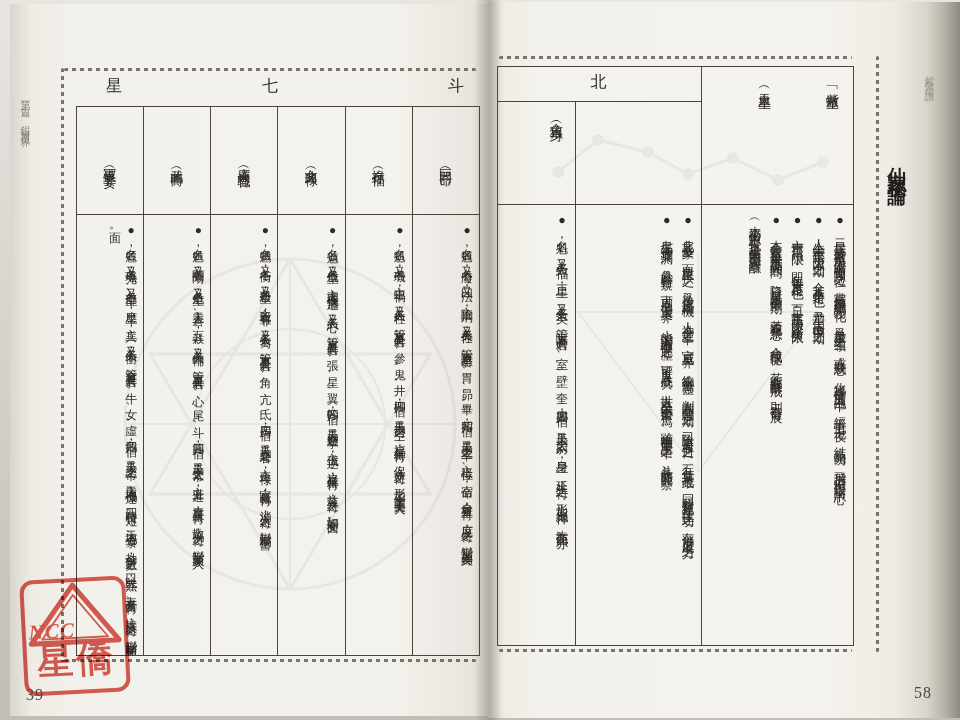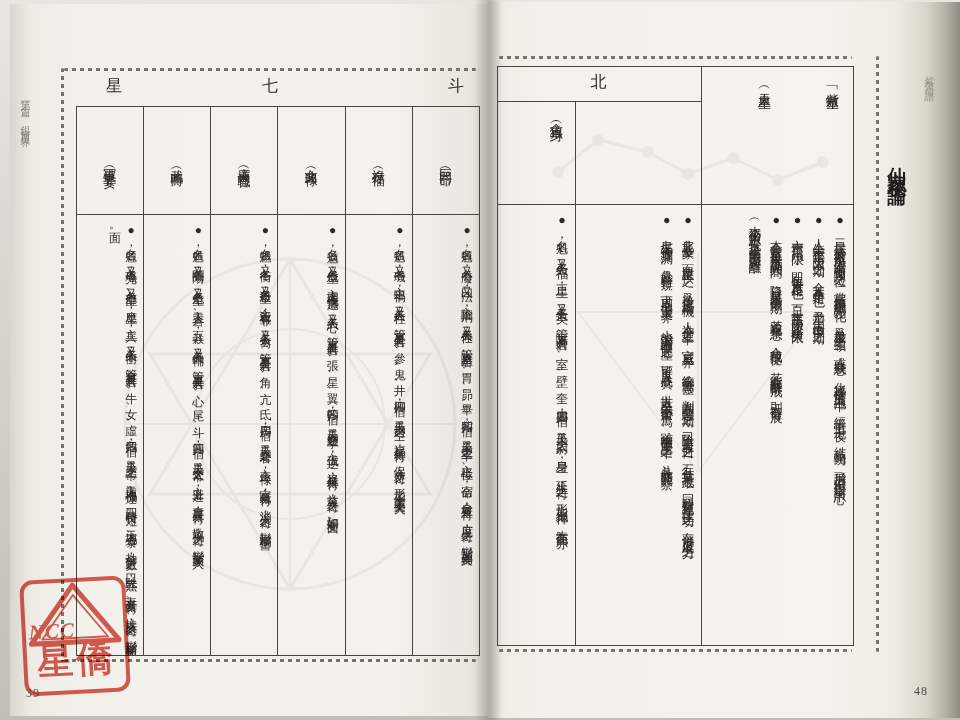--- a/index.html
+++ b/index.html
@@ -38,21 +38,21 @@
   .grp-title{height:34px;border-bottom:1px solid #49443d;text-align:center;font-size:16px;line-height:30px;letter-spacing:2px;}
   .grp-cols{flex:1;display:flex;flex-direction:row-reverse;min-height:0;}
   .col-intro{flex:1;display:flex;flex-direction:column;min-width:0;}
   .col-tan{width:78px;border-right:1px solid #49443d;display:flex;flex-direction:column;box-sizing:border-box;}
   .rhead{height:103px;border-bottom:1px solid #49443d;writing-mode:vertical-rl;font-size:13.5px;letter-spacing:2px;padding-block-start:10px;padding-top:10px;box-sizing:border-box;}
   .rbody{flex:1;writing-mode:vertical-rl;font-size:12.5px;letter-spacing:2.5px;line-height:1.3;padding:8px 5px 4px 3px;overflow:hidden;}
   
   .margin-title-left{position:absolute;left:8px;top:88px;height:140px;font-size:10px;color:#847e73;letter-spacing:4px;}
   .margin-title-right{position:absolute;left:434px;top:66px;height:90px;font-size:10px;color:#989287;letter-spacing:5px;}
   .section-heading{position:absolute;left:396px;top:150px;height:150px;font-size:19px;font-weight:bold;letter-spacing:6px;color:#211f1c;}
-  .pageno{position:absolute;font-size:12px;color:#4c4841;letter-spacing:1px;}
+  .pageno{position:absolute;font-size:16px;color:#4c4841;letter-spacing:1px;}
   .pageno-left{left:16px;top:682px;}
   .pageno-right{left:426px;top:682px;}
   
   .stamp{position:absolute;left:12px;top:574px;width:106px;height:116px;color:#d6473c;transform:rotate(-3deg);opacity:.88;mix-blend-mode:multiply;}
   .stamp-rect{position:absolute;inset:0;border:4px solid #d6473c;border-radius:13px;}
   .stamp svg{position:absolute;left:2px;top:2px;}
   .stamp .ncc{position:absolute;left:7px;top:40px;font-style:italic;font-weight:bold;font-size:21px;letter-spacing:1px;font-family:"Liberation Serif","DejaVu Serif",serif;}
   .stamp .hanzi{position:absolute;left:0;top:58px;width:106px;text-align:center;font-size:36px;font-weight:bold;letter-spacing:3px;}
   
   .ghost{position:absolute;opacity:.06;pointer-events:none;}
@@ -192,17 +192,17 @@
         </div>
       </div>
     </div>
 
     <div class="chain chain-v" style="left:388px;top:54px;height:596px;"></div>
 
     <div class="section-heading v">仙家秘論</div>
 
     <div class="margin-title-right v">紫微命譜</div>
 
-    <div class="pageno pageno-right">48</div>
+    <div class="pageno pageno-right">58</div>
   </div>
 
   <div class="gutter"></div>
 </div>
 
 </body></html>

